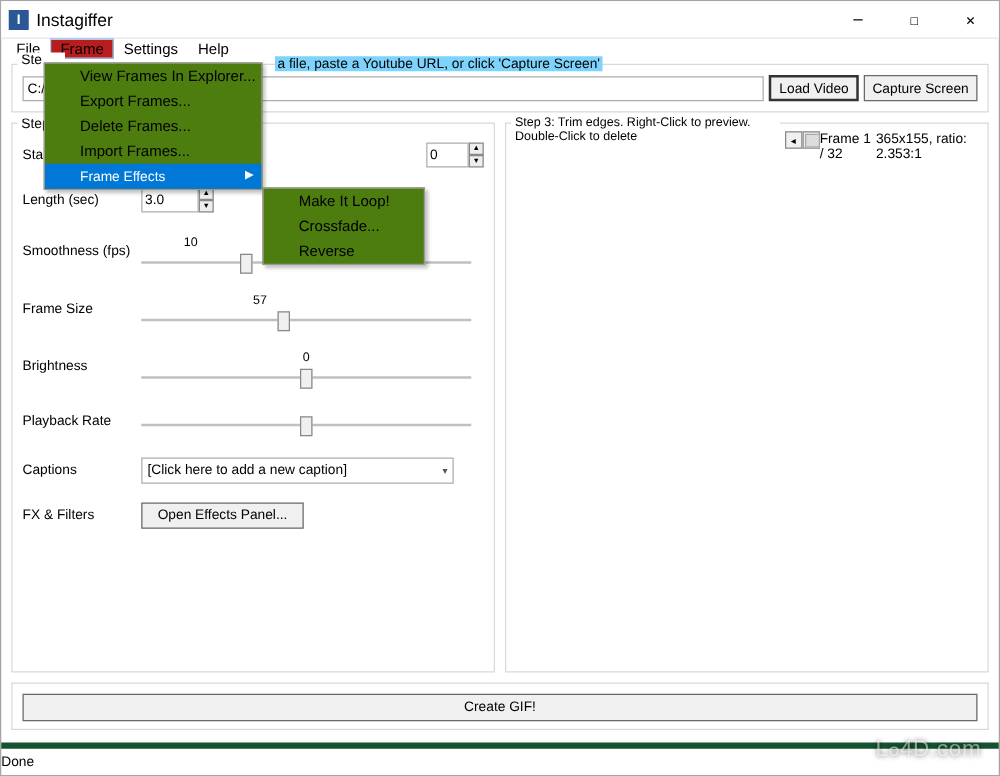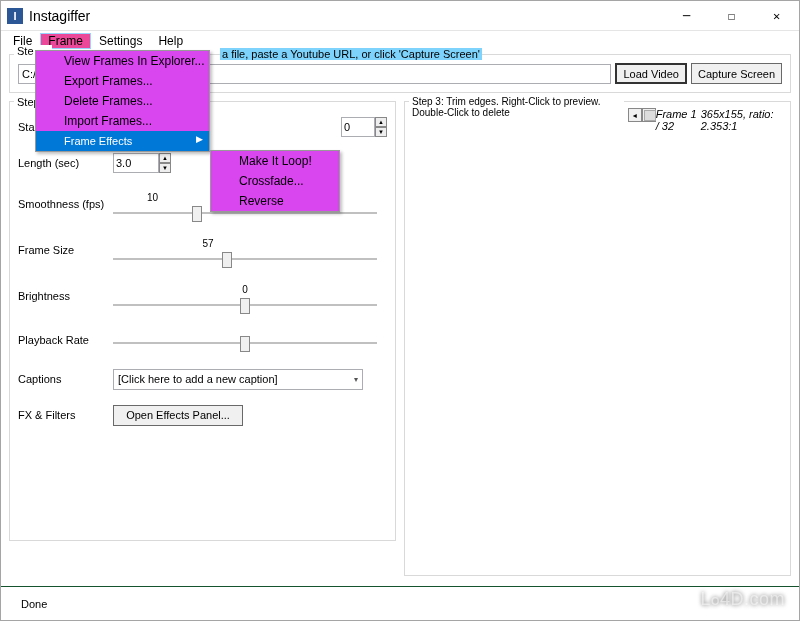--- a/index.html
+++ b/index.html
@@ -5,21 +5,21 @@
   * { box-sizing: border-box; font-family: "Segoe UI", Tahoma, sans-serif; font-size: 11px; }
   body { margin: 0; background: #fff; color: #000; }
   .window { width: 800px; height: 621px; border: 1px solid #a5a5a5; background: #fff; display: flex; flex-direction: column; position: relative; }
   .titlebar { height: 30px; background: #fff; display: flex; align-items: center; padding: 0 0 0 6px; border-bottom: 1px solid #e5e5e5; }
   .titlebar .icon { width: 16px; height: 16px; background: #2b5797; color: #fff; font-weight: bold; display: flex; align-items: center; justify-content: center; font-size: 11px; margin-right: 6px; }
   .titlebar .title { flex: 1; font-size: 14px; }
   .winbtns { display: flex; }
   .winbtn { width: 45px; height: 29px; display: flex; align-items: center; justify-content: center; font-family: monospace; font-size: 12px; }
   .menubar { height: 19px; display: flex; padding: 0 4px; align-items: center; }
   .menuitem { padding: 1px 8px; cursor: default; font-size: 12px; }
-  .menuitem.open { background: #ec4899; border: 1px solid #99d1ff; padding: 0 7px; }
+  .menuitem.open { background: #b91c1c; border: 1px solid #99d1ff; padding: 0 7px; }
   .content { flex: 1; padding: 2px 8px 4px 8px; display: flex; flex-direction: column; }
   .fieldset { border: 1px solid #d9d9d9; margin: 2px 0 6px 0; padding: 4px 8px 8px 8px; position: relative; }
   .fs-label { position: relative; top: -10px; left: -4px; background: #fff; padding: 0 3px; display: inline-block; margin-bottom: -10px; }
   .row-top { display: flex; align-items: center; gap: 4px; }
   .path-input { flex: 1; height: 20px; border: 1px solid #abadb3; padding: 1px 3px; }
   .btn { height: 21px; border: 1px solid #696969; background: #f0f0f0; padding: 1px 6px; cursor: default; display: inline-flex; align-items: center; justify-content: center; }
   .main-row { display: flex; gap: 8px; flex: 1; min-height: 0; }
   .col-left { flex: 1; }
   .col-right { width: 290px; display: flex; flex-direction: column; }
   .settings-fs { height: 440px; }
@@ -38,25 +38,25 @@
   .combo .arrow { font-size: 8px; color: #555; }
   .preview-fs { flex: 1; display: flex; flex-direction: row; padding-bottom: 4px; }
   .preview-area { flex: 1; background: #000; position: relative; overflow: hidden; }
   .crop-rect { position: absolute; border: 1px solid #ff0000; }
   .crop-handle { position: absolute; width: 7px; height: 7px; border: 1px solid #ff0000; background: transparent; }
   .face { position: absolute; width: 120px; height: 140px; background: radial-gradient(circle at 40% 30%, #2a3443 0%, #151a22 60%, #050608 100%); border-radius: 50% 50% 45% 45%; opacity: 0.7; }
   .scroll-row { display: flex; align-items: center; margin-top: 2px; height: 14px; }
   .sb-btn { width: 14px; height: 14px; border: 1px solid #888; background: #f0f0f0; display: flex; align-items: center; justify-content: center; font-size: 8px; }
   .sb-track { flex: 1; height: 14px; background: #f0f0f0; border-top: 1px solid #ccc; border-bottom: 1px solid #ccc; position: relative; }
   .sb-thumb { position: absolute; left: 2px; top: 1px; width: 12px; height: 11px; background: #ddd; border: 1px solid #aaa; }
-  .info-row { display: flex; margin-top: 2px; font-size: 11px; font-style: italic; }
+  .info-row { display: flex; margin-top: 2px; font-size: 11px; }
   .create-fs { padding-bottom: 6px; }
   .create-btn { width: 100%; height: 22px; }
-  .statusbar { height: 34px; border-top: 1px solid #14532d; padding: 1px 20px; display: flex; align-items: center; }
-  .dropdown { position: absolute; background: #d946ef; border: 1px solid #999; box-shadow: 2px 2px 3px rgba(0,0,0,0.25); z-index: 200; }
+  .statusbar { height: 34px; border-top: 5px solid #14532d; padding: 1px 0; display: flex; align-items: center; }
+  .dropdown { position: absolute; background: #4d7c0f; border: 1px solid #999; box-shadow: 2px 2px 3px rgba(0,0,0,0.25); z-index: 200; }
   .dd-item { padding: 3px 18px 3px 28px; white-space: nowrap; cursor: default; position: relative; font-size: 12px; }
   .dd-item.hl { background: #0078d7; color: #fff; }
   .dd-arrow { position: absolute; right: 6px; top: 3px; font-size: 9px; }
   .wm { position: absolute; right: 14px; bottom: 10px; color: rgba(255,255,255,0.5); font-size: 18px; font-weight: 300; text-shadow: 0 0 4px rgba(0,0,0,0.6); pointer-events: none; letter-spacing: 0.5px; }
   .wm .o { font-weight: bold; }
 </style>
 </head>
 <body>
 
 <div class="window">
@@ -211,20 +211,23 @@
             </div>
           <div class="sb-btn">▸</div>
         </div>
         <div class="info-row">
           <span>Frame  1 / 32</span>
           <span>365x155, ratio: 2.353:1</span>
         </div>
       </div>
     </div>
 
+    <div class="fieldset create-fs" style="padding-top:8px;">
+      <button class="btn create-btn">Create GIF!</button>
+    </div>
   </div>
 
   <div class="statusbar">
     <span>Done</span>
   </div>
 
   <div class="wm">L<span class="o">O</span>4D.com</div>
 </div>
 
 </body></html>

